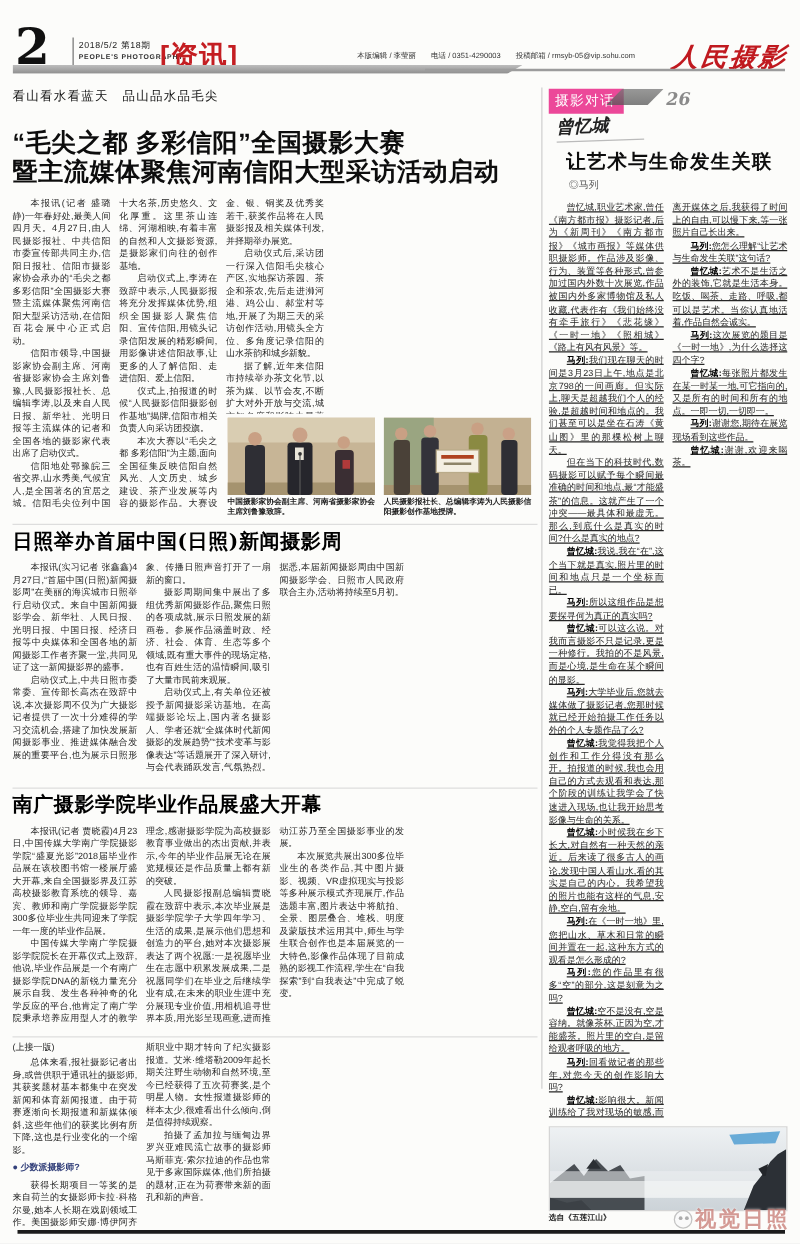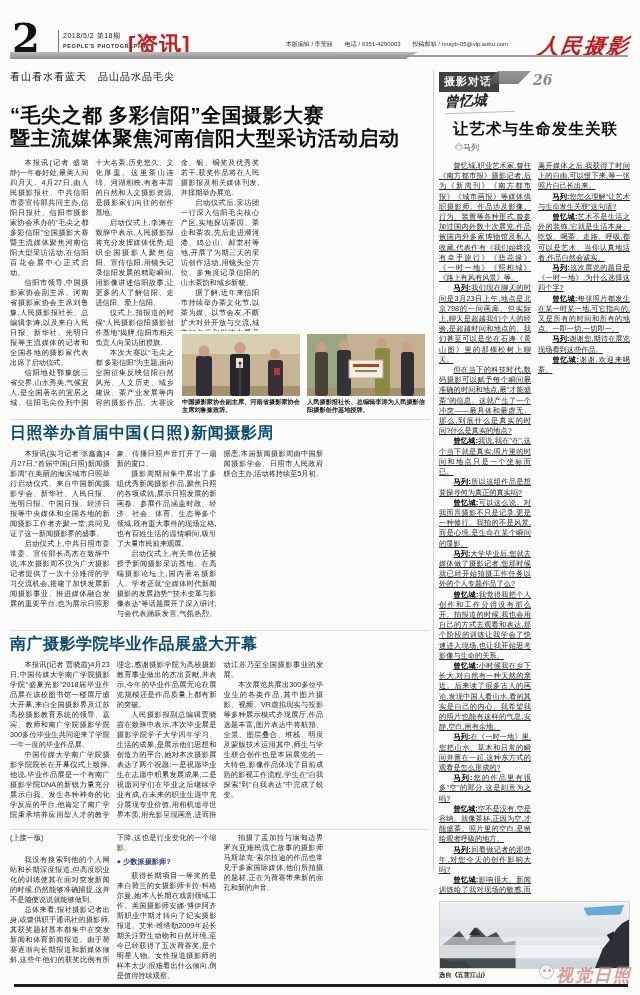--- a/index.html
+++ b/index.html
@@ -28,54 +28,54 @@
   
   .kicker{font-size:10px;font-weight:normal;color:#111;margin:4px 0 20px 0;letter-spacing:1px;}
   .h1{font-size:20px;line-height:23px;font-weight:bold;color:#0d0d0d;letter-spacing:.5px;margin:0;}
   .lead-wrap{position:relative;margin-top:8px;height:256px;}
   .newsbody{column-gap:7px;column-fill:auto;height:100%;overflow:hidden;
             font-size:7.2px;line-height:10px;text-align:justify;color:#262626;}
   .cols5{column-count:5;}
   .cols4{column-count:4;}
   .cols2{column-count:2;}
   .newsbody p{margin:0;text-indent:2em;}
-  .newsbody p.cont-label{text-indent:0;margin-bottom:12px;}
+  .newsbody p.cont-label{text-indent:0;margin-bottom:2px;}
   .newsbody p.cross{text-indent:0;color:#33407a;font-weight:bold;margin:4px 0;}
   .lead-photos{position:absolute;right:0;bottom:0;width:248px;background:#fcfcfa;
                display:flex;gap:7px;padding:3px 0 0 4px;}
   .lead-photos figure{margin:0;width:118px;}
   .lead-photos svg{display:block;width:118px;height:62px;}
   figcaption{font-size:6.2px;line-height:8px;font-weight:bold;color:#222;margin-top:2px;text-align:justify;}
   .story-rule{border:none;border-top:1px solid #ddd;margin:5px 0 3px 0;}
-  .h2{font-family:"DejaVu Serif",serif;font-size:16px;font-weight:bold;color:#0c4a6e;
+  .h2{font-family:"DejaVu Serif",serif;font-size:16px;font-weight:bold;color:#000000;
       margin:1px 0 5px 0;letter-spacing:.5px;}
   .body-rizhao{height:176px;}
   .body-nanguang{height:164px;}
   .body-cont{height:150px;}
   
   .badge-row{position:relative;margin-top:5px;height:18px;}
-  .badge{display:inline-block;background:#404040;color:#fff;font-size:11px;font-weight:bold;
+  .badge{display:inline-block;background:#ec4899;color:#fff;font-size:11px;font-weight:normal;
          padding:2px 7px 3px 5px;letter-spacing:1px;}
   .badge-num{font-family:"DejaVu Serif",serif;font-style:italic;font-size:14px;color:#8a8a8a;
              font-weight:bold;margin-left:2px;}
   .badge-slash{display:inline-block;width:46px;height:13px;margin-left:-14px;vertical-align:top;
                background:linear-gradient(#777,#555);clip-path:polygon(28% 0,100% 0,72% 100%,0 100%);opacity:.75;}
   .sig{font-family:"DejaVu Serif",serif;font-style:italic;font-weight:bold;font-size:14px;
        color:#222;margin:3px 0 0 6px;transform:rotate(-2deg);width:70px;
        border-bottom:1px solid #bbb;padding-bottom:2px;}
   .dlg-title{font-family:"DejaVu Serif",serif;font-size:15.5px;font-weight:bold;color:#0d0d0d;
              margin:6px 0 2px 14px;letter-spacing:1px;}
   .dlg-byline{font-size:8px;color:#555;margin:2px 0 0 16px;}
   .dlg-body{margin-top:8px;height:736px;font-size:7.2px;line-height:10.2px;text-decoration:underline;}
   .dlg-body p b{color:#000;}
   .land{margin:4px 0 0 0;position:relative;}
   .land svg{display:block;width:100%;height:68px;border:1px solid #d5d5d5;box-sizing:border-box;}
-  .watermark{position:absolute;right:-2px;bottom:-8px;display:flex;align-items:flex-start;gap:2px;
+  .watermark{position:absolute;right:-2px;bottom:-8px;display:flex;align-items:center;gap:2px;
              font-weight:bold;font-size:17px;letter-spacing:2px;color:rgba(186,92,84,.62);
-             text-shadow:0 0 2px rgba(255,255,255,.9);font-style:italic;}
+             text-shadow:0 0 2px rgba(255,255,255,.9);}
   .wm-circle{width:15px;height:15px;border-radius:50%;border:1.5px solid rgba(150,150,150,.55);
              background:rgba(250,250,250,.7);box-sizing:border-box;position:relative;}
   .wm-circle::after{content:"";position:absolute;left:3px;top:4px;width:3px;height:3px;border-radius:50%;
              background:rgba(120,120,120,.6);box-shadow:5px 0 0 rgba(120,120,120,.6);}
   .footer-rule{position:absolute;left:14px;right:12px;bottom:8px;height:3px;background:#1c1c1c;}
 </style>
 </head>
 <body>
 
 <div class="page">
@@ -180,21 +180,20 @@
             <p>人民摄影报副总编辑贾晓霞在致辞中表示,本次毕业展是摄影学院学子大学四年学习、生活的成果,是展示他们思想和创造力的平台,她对本次摄影展表达了两个祝愿:一是祝愿毕业生在志愿中积累发展成果,二是祝愿同学们在毕业之后继续学业有成,在未来的职业生涯中充分展现专业价值,用相机追寻世界本质,用光影呈现画意,进而推动江苏乃至全国摄影事业的发展。</p>
             <p>本次展览共展出300多位毕业生的各类作品,其中图片摄影、视频、VR虚拟现实与投影等多种展示模式齐现展厅,作品选题丰富,图片表达中将航拍、全景、图层叠合、堆栈、明度及蒙版技术运用其中,师生与学生联合创作也是本届展览的一大特色,影像作品体现了目前成熟的影视工作流程,学生在“自我探索”到“自我表达”中完成了蜕变。</p>
           </div>
       </section>
 
       <hr class="story-rule">
 
       <section>
         <div class="newsbody cols4 body-cont">
             <p class="cont-label">(上接一版)</p>
-            <p>我没有搜索到他的个人网站和长期深度报道,但高度职业化的训练使其在面对突发新闻的时候,仍然能够准确捕捉,这并不是随便说说就能够做到。</p>
             <p>总体来看,报社摄影记者出身,或曾供职于通讯社的摄影师,其获奖题材基本都集中在突发新闻和体育新闻报道。由于荷赛逐渐向长期报道和新媒体倾斜,这些年他们的获奖比例有所下降,这也是行业变化的一个缩影。</p>
             <p class="cross">●  少数派摄影师?</p>
             <p>获得长期项目一等奖的是来自荷兰的女摄影师卡拉·科格尔曼,她本人长期在戏剧领域工作。美国摄影师安娜·博伊阿齐斯职业中期才转向了纪实摄影报道。艾米·维塔勒2009年起长期关注野生动物和自然环境,至今已经获得了五次荷赛奖,是个明星人物。女性报道摄影师的样本太少,很难看出什么倾向,倒是值得持续观察。</p>
             <p>拍摄了孟加拉与缅甸边界罗兴亚难民流亡故事的摄影师马斯菲克·索尔拉迪的作品也常见于多家国际媒体,他们所拍摄的题材,正在为荷赛带来新的面孔和新的声音。</p>
           </div>
       </section>
 
     </div>
 
     <div class="vrule"></div>

